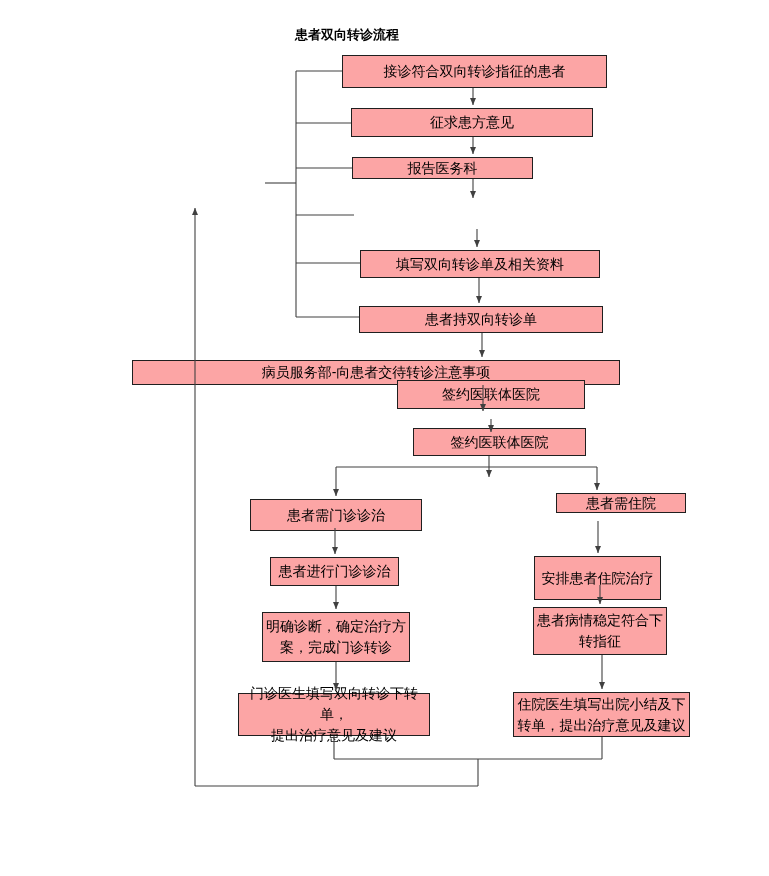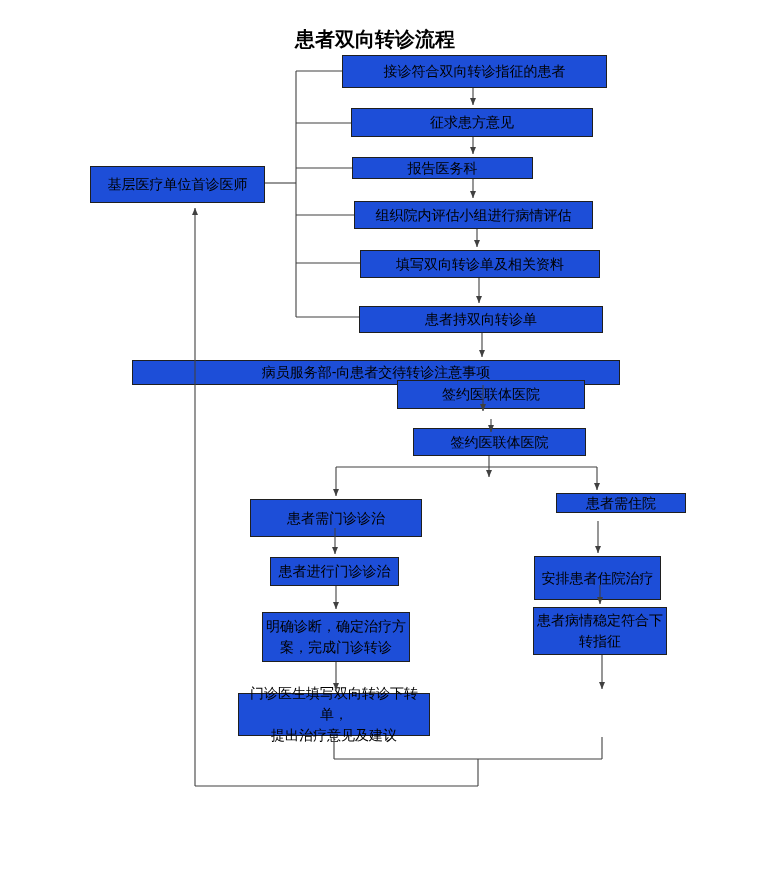--- a/index.html
+++ b/index.html
@@ -15,30 +15,30 @@
     font-family: "Liberation Sans", "DejaVu Sans", sans-serif;
     color: #000000;
     overflow: hidden;
   }
   #title {
     position: absolute;
     left: 295px;
     top: 26px;
     width: 160px;
     font-family: Liberation Sans, sans-serif;
-    font-size: 20px;
+    font-size: 13px;
     font-weight: bold;
     letter-spacing: 0px;
     white-space: nowrap;
   }
   .node {
     position: absolute;
     box-sizing: border-box;
     border: 1px solid #1f1f1f;
-    background: #1d4ed8;
+    background: #fca5a5;
     display: flex;
     align-items: center;
     justify-content: center;
     text-align: center;
     font-size: 14px;
     line-height: 21px;
     white-space: pre-line;
   }
   #connectors {
     position: absolute;
@@ -52,44 +52,44 @@
     stroke-width: 1.1;
   }
 </style>
 </head>
 <body>
 
 <div id="page">
 
   <div id="title">患者双向转诊流程</div>
 
-  <div class="node" style="left:90px;top:166px;width:175px;height:37px">基层医疗单位首诊医师</div>
 
   <div class="node" style="left:342px;top:55px;width:265px;height:33px">接诊符合双向转诊指征的患者</div>
   <div class="node" style="left:351px;top:108px;width:242px;height:29px">征求患方意见</div>
   <div class="node" style="left:352px;top:157px;width:181px;height:22px">报告医务科</div>
-  <div class="node" style="left:354px;top:201px;width:239px;height:28px">组织院内评估小组进行病情评估</div>
   <div class="node" style="left:360px;top:250px;width:240px;height:28px">填写双向转诊单及相关资料</div>
   <div class="node" style="left:359px;top:306px;width:244px;height:27px">患者持双向转诊单</div>
 
   <div class="node" style="left:132px;top:360px;width:488px;height:25px">病员服务部-向患者交待转诊注意事项</div>
   <div class="node" style="left:397px;top:380px;width:188px;height:29px">签约医联体医院</div>
   <div class="node" style="left:413px;top:428px;width:173px;height:28px">签约医联体医院</div>
 
-  <div class="node" style="left:250px;top:499px;width:172px;height:38px">患者需门诊诊治</div>
+  <div class="node" style="left:250px;top:499px;width:172px;height:32px">患者需门诊诊治</div>
   <div class="node" style="left:270px;top:557px;width:129px;height:29px">患者进行门诊诊治</div>
   <div class="node" style="left:262px;top:612px;width:148px;height:50px">明确诊断，确定治疗方
 案，完成门诊转诊</div>
   <div class="node" style="left:238px;top:693px;width:192px;height:43px">门诊医生填写双向转诊下转单，
 提出治疗意见及建议</div>
 
   <div class="node" style="left:556px;top:493px;width:130px;height:20px">患者需住院</div>
   <div class="node" style="left:534px;top:556px;width:127px;height:44px">安排患者住院治疗</div>
   <div class="node" style="left:533px;top:607px;width:134px;height:48px">患者病情稳定符合下
 转指征</div>
+  <div class="node" style="left:513px;top:692px;width:177px;height:45px">住院医生填写出院小结及下
+转单，提出治疗意见及建议</div>
 
   <svg id="connectors" width="769" height="876" viewBox="0 0 769 876">
     <defs>
       <marker id="arrow" markerWidth="8" markerHeight="8" refX="7" refY="3" orient="auto" markerUnits="userSpaceOnUse">
         <path d="M0,0 L7,3 L0,6 Z" fill="#404040"></path>
       </marker>
     </defs>
 
     <g>
       <line x1="296" y1="71" x2="296" y2="317"></line>

